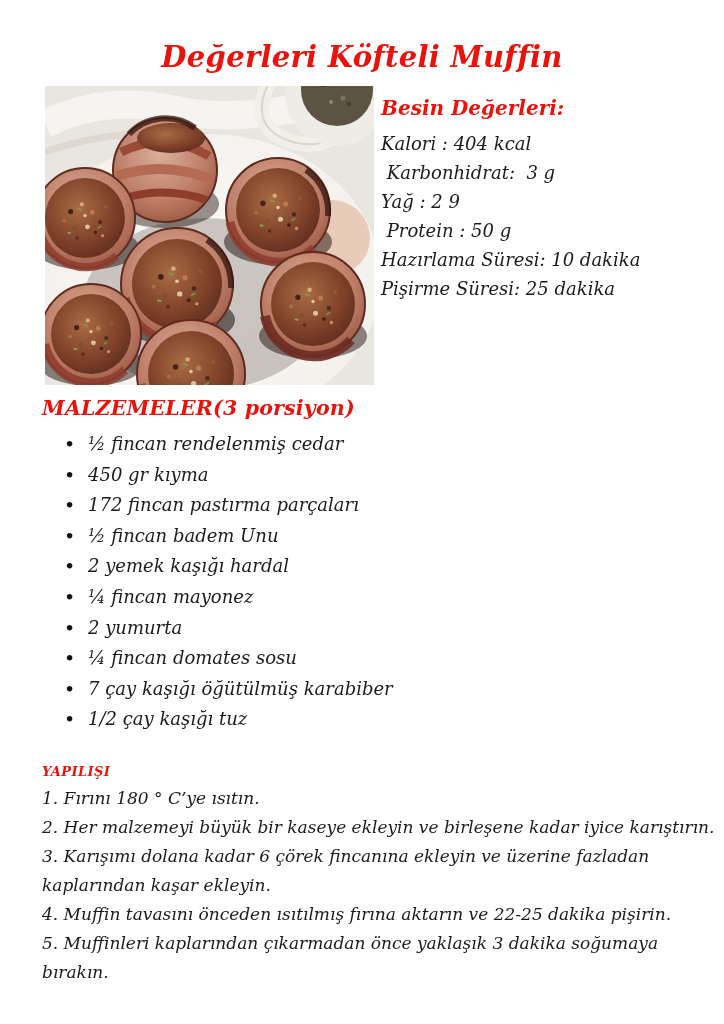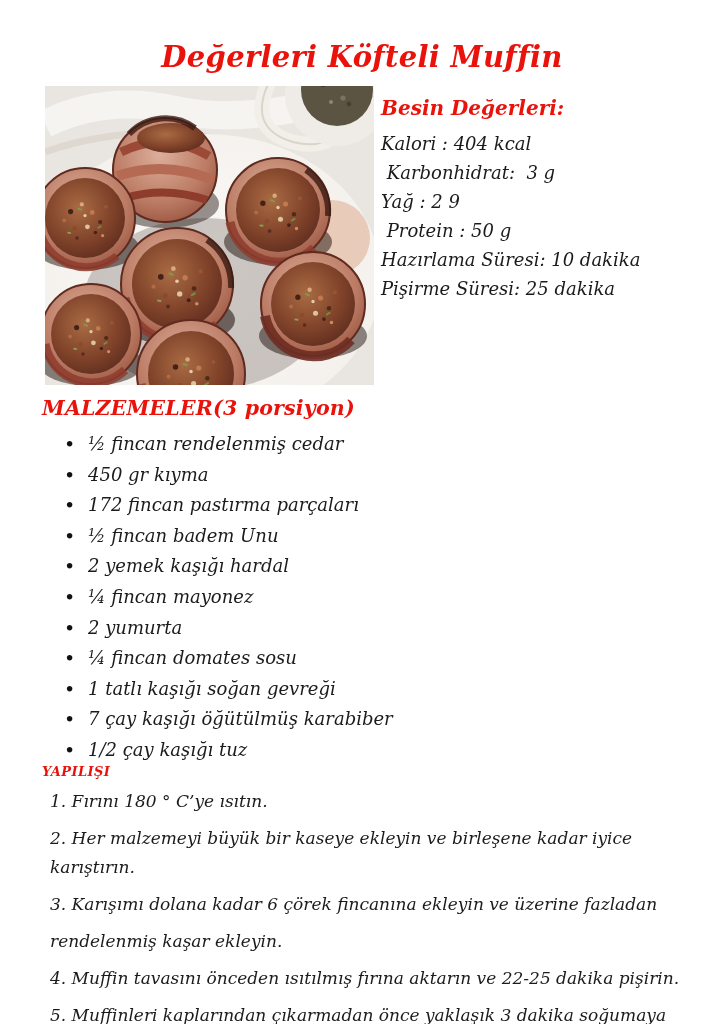--- a/index.html
+++ b/index.html
@@ -44,21 +44,21 @@
   .ingredients li::before{
     content:"•";position:absolute;left:22px;top:0;font-size:19px;color:#111;
     font-style:normal;
   }
 
   .steps{position:absolute;left:42px;top:764px;width:682px;}
   .steps h2{
     margin:0 0 5px 0;font-size:13px;font-style:italic;font-weight:bold;color:var(--red);
     letter-spacing:.4px;
   }
-  .steps p{margin:8px;font-size:17px;font-style:italic;line-height:29px;}
+  .steps p{margin:0;font-size:17px;font-style:italic;line-height:29px;}
 </style>
 </head>
 <body>
 
 <main>
 
   <h1 class="title">Değerleri Köfteli Muffin</h1>
 
   <figure class="photo">
     <svg viewBox="0 0 329 299" width="329" height="299">
@@ -197,29 +197,28 @@
     <h2>MALZEMELER(3 porsiyon)</h2>
     <ul>
       <li>½ fincan rendelenmiş cedar</li>
       <li>450 gr kıyma</li>
       <li>172 fincan pastırma parçaları</li>
       <li>½  fincan badem Unu</li>
       <li>2 yemek kaşığı hardal</li>
       <li>¼ fincan mayonez</li>
       <li>2 yumurta</li>
       <li>¼ fincan domates sosu</li>
-      <li>1 tatlı kaşığı soğan gevreği</li>
       <li>7 çay kaşığı öğütülmüş karabiber</li>
       <li>1/2 çay kaşığı tuz</li>
     </ul>
   </section>
 
   <section class="steps">
     <h2>YAPILIŞI</h2>
     <p>1. Fırını 180 ° C’ye ısıtın.</p>
     <p>2. Her malzemeyi büyük bir kaseye ekleyin ve birleşene kadar iyice karıştırın.</p>
     <p>3. Karışımı dolana kadar 6 çörek fincanına ekleyin ve üzerine fazladan</p>
-    <p>rendelenmiş kaşar ekleyin.</p>
+    <p>kaplarından kaşar ekleyin.</p>
     <p>4. Muffin tavasını önceden ısıtılmış fırına aktarın ve 22-25 dakika pişirin.</p>
     <p>5. Muffinleri kaplarından çıkarmadan önce yaklaşık 3 dakika soğumaya bırakın.</p>
   </section>
 
 </main>
 
 </body></html>

